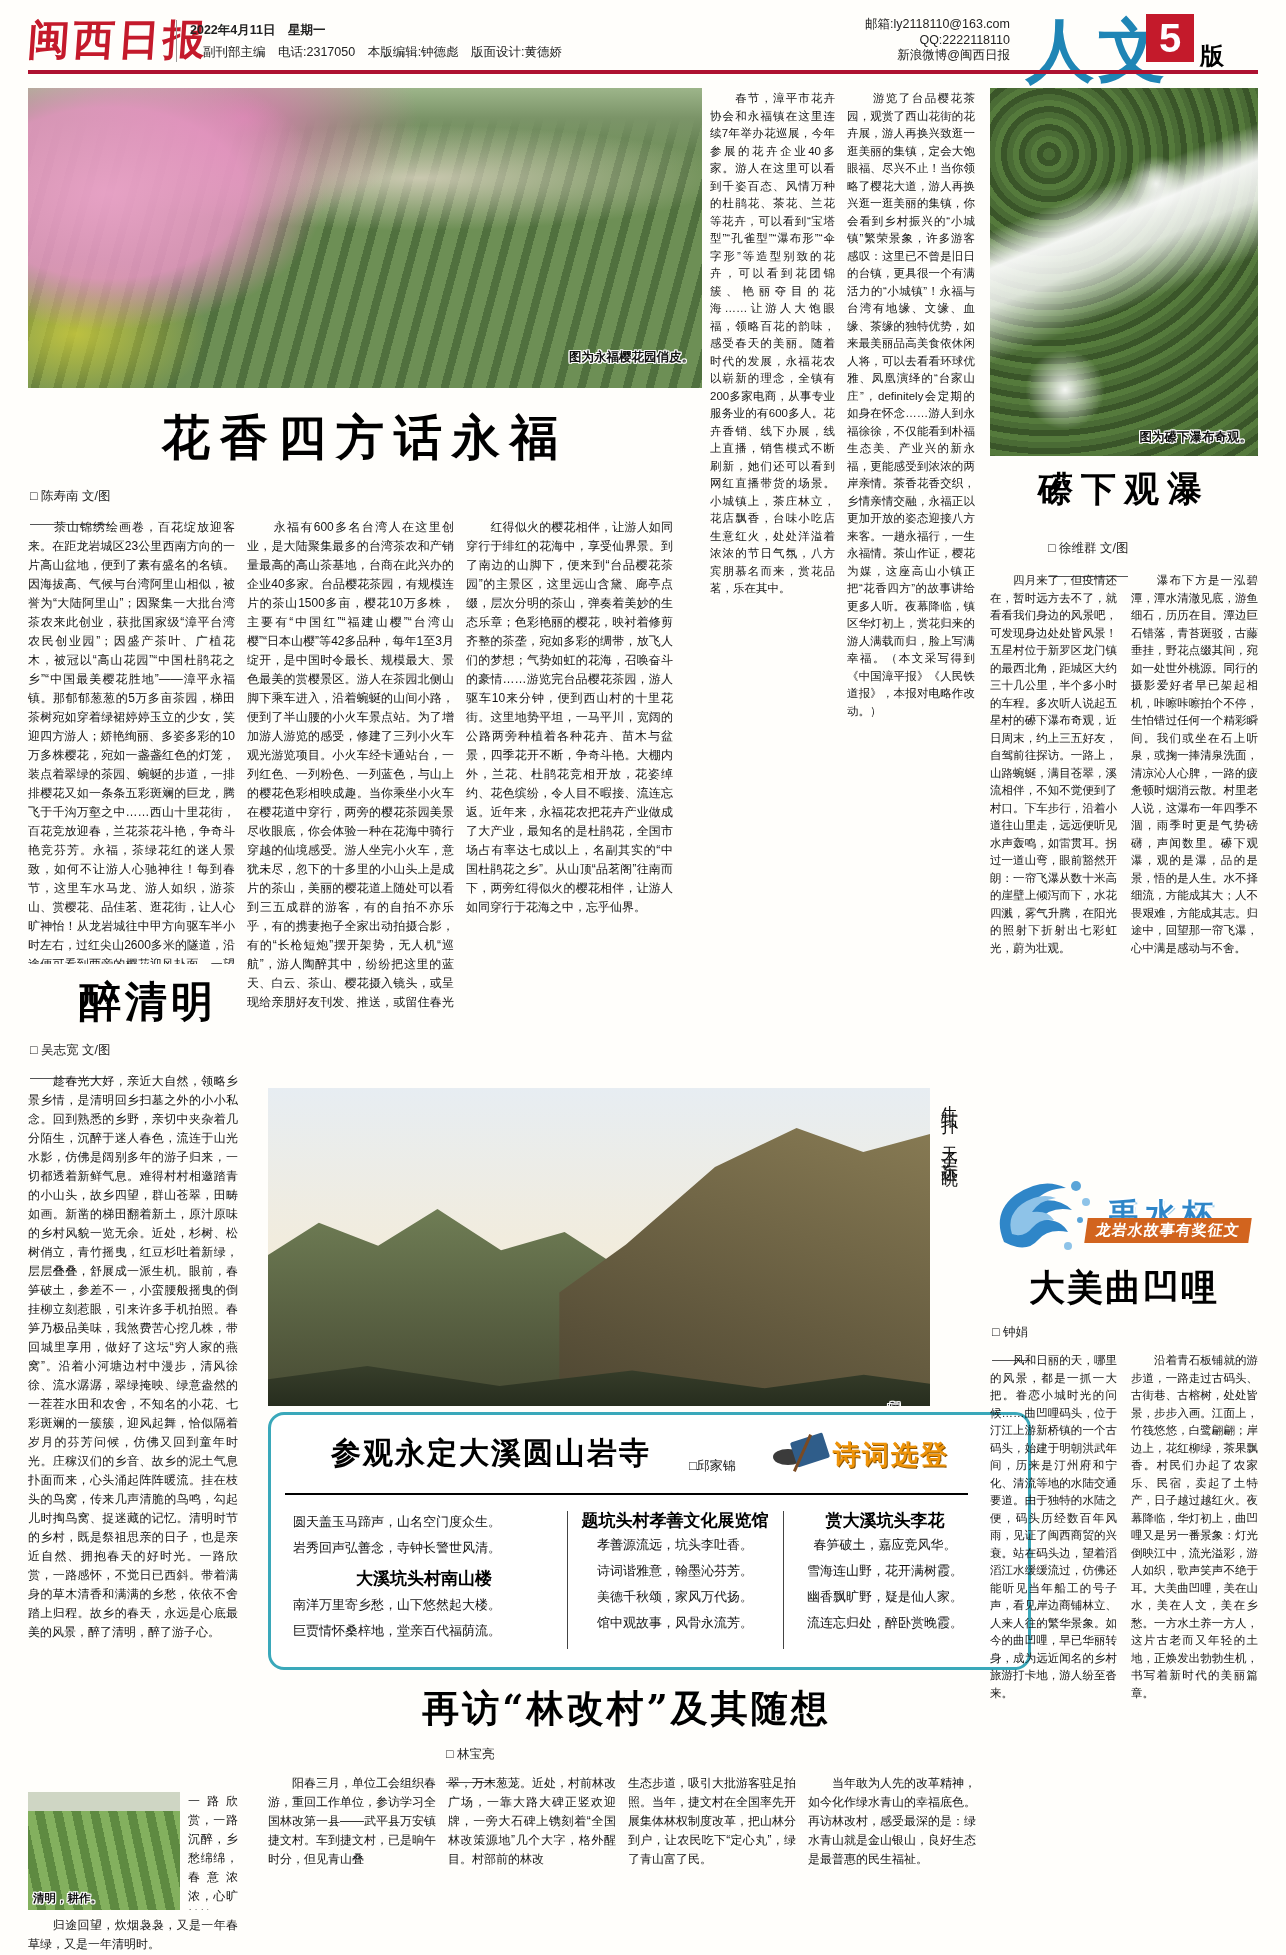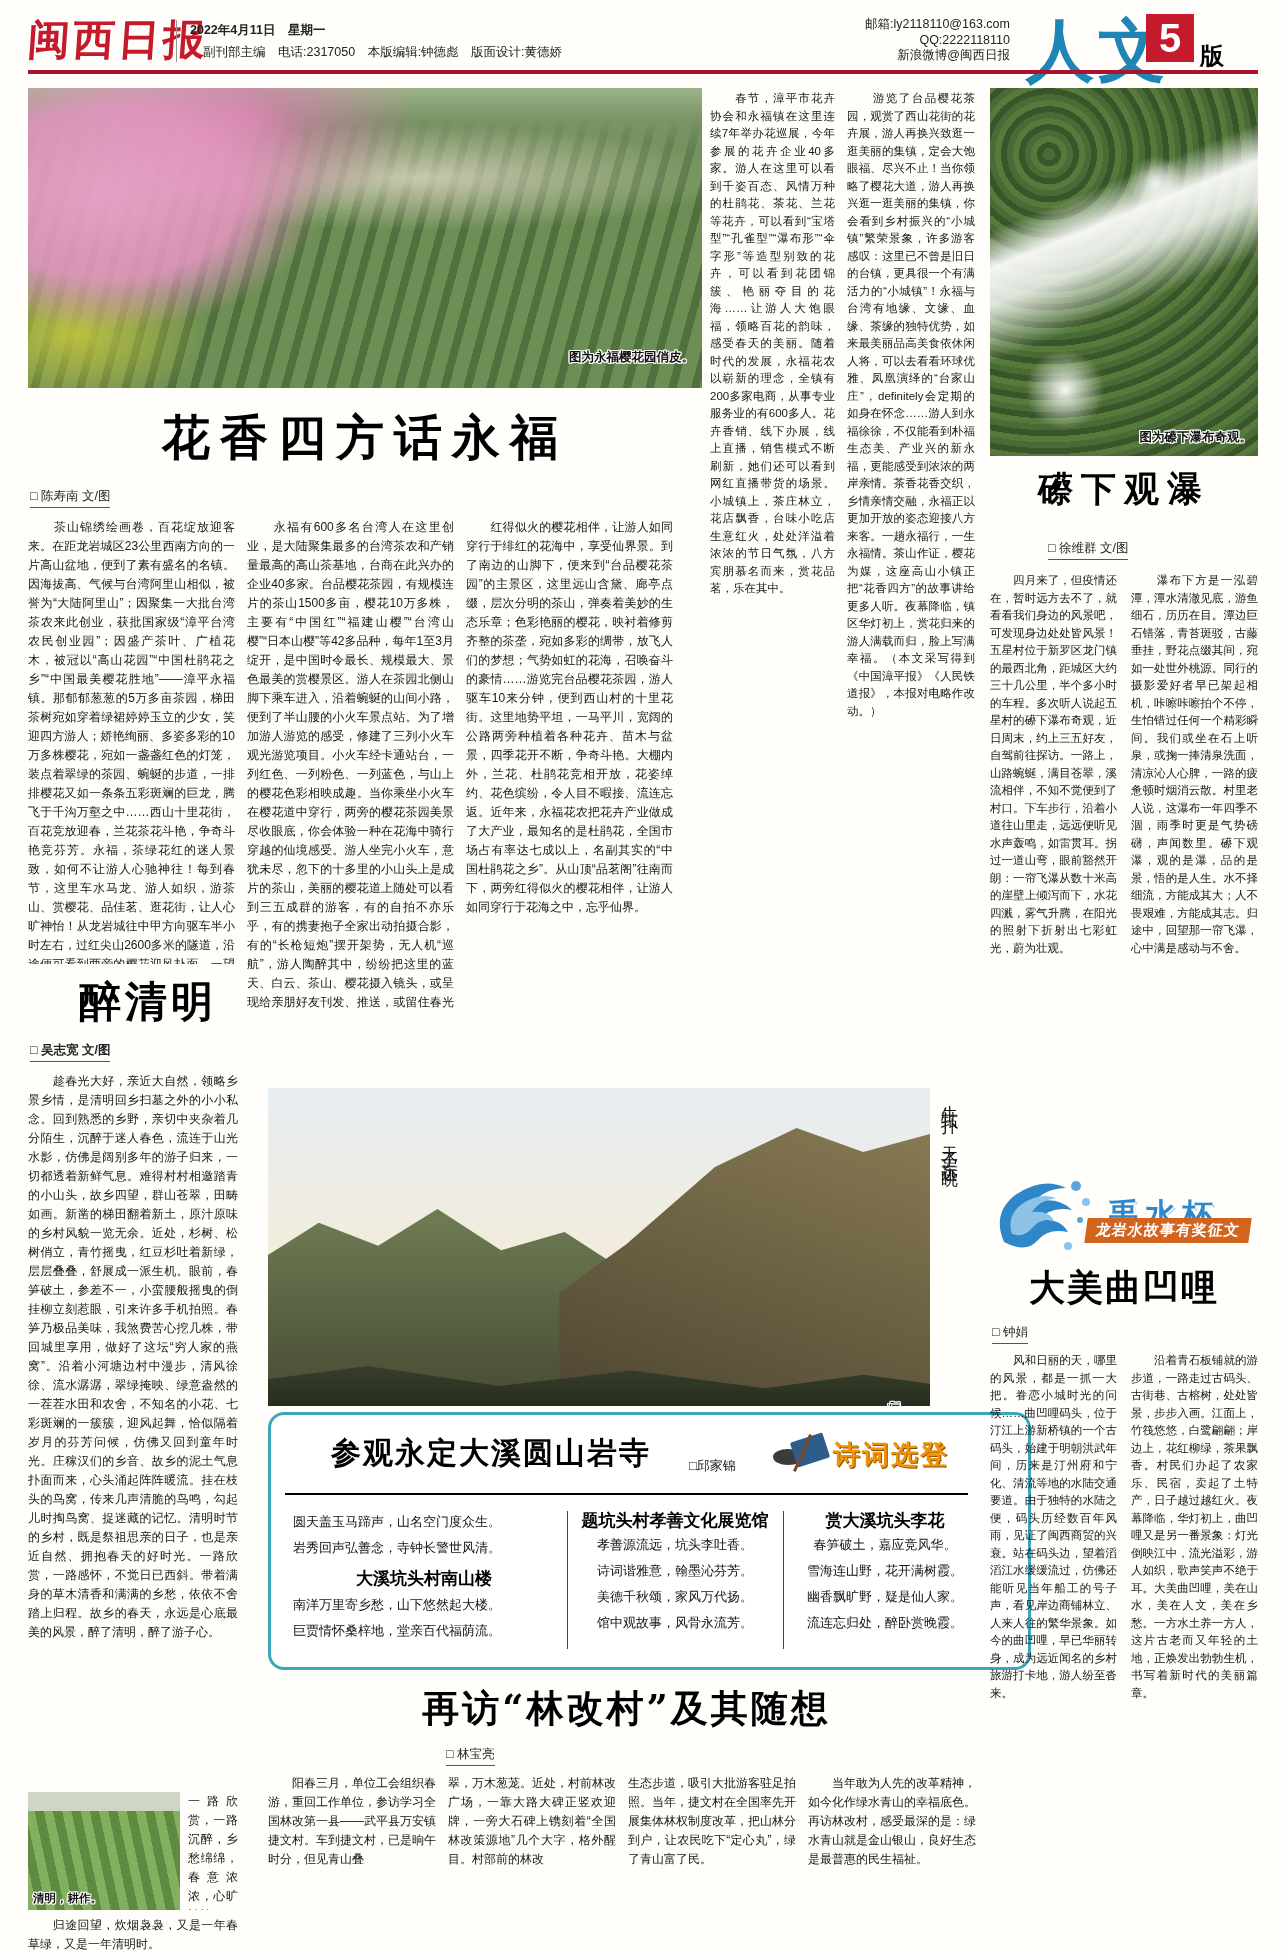--- a/index.html
+++ b/index.html
@@ -1,21 +1,21 @@
 <!DOCTYPE html>
 <html><head>
 <meta charset="utf-8">
 <style>
   html,body{margin:0;padding:0;background:#e9e9e9;}
   #page{position:relative;width:1286px;height:1955px;margin:0 auto;background:#fffefb;
         font-family:"Liberation Sans","DejaVu Sans",sans-serif;color:#111;overflow:hidden;}
   .abs{position:absolute;}
   .bt{font-size:12px;line-height:19px;text-align:justify;overflow:hidden;color:#151515;}
   .bt-s{font-size:11.5px;line-height:17.5px;}
-  .byline{font-size:12.5px;color:#222;border-bottom:1px solid #555;padding-bottom:2px;display:inline-block;}
+  .byline{font-size:12.5px;color:#222;border-bottom:1px solid #555;padding-bottom:19px;display:inline-block;}
   .headline{font-weight:900;color:#000;font-family:"DejaVu Serif","Liberation Serif",serif;white-space:nowrap;}
   .caption{position:absolute;font-size:12.5px;font-weight:bold;color:#111;
            text-shadow:-1px 0 #fff,1px 0 #fff,0 -1px #fff,0 1px #fff,1px 1px #fff,-1px -1px #fff,1px -1px #fff,-1px 1px #fff;}
   .vtext{writing-mode:vertical-rl;}
   
   #masthead{left:28px;top:12px;font-size:42px;font-weight:900;color:#c41a2b;
             font-family:"DejaVu Serif","Liberation Serif",serif;letter-spacing:3px;transform:skewX(-4deg);}
   #hdr-divider{left:176px;top:20px;width:1px;height:42px;background:#999;}
   .hdr-small{font-size:12.5px;color:#222;}
   #section-title{left:1026px;top:6px;font-size:68px;font-weight:900;color:#1f85b5;letter-spacing:4px;}
@@ -97,21 +97,21 @@
   <div class="abs bt bt-s" style="left:847px;top:90px;width:128px;height:920px;">　　游览了台品樱花茶园，观赏了西山花街的花卉展，游人再换兴致逛一逛美丽的集镇，定会大饱眼福、尽兴不止！当你领略了樱花大道，游人再换兴逛一逛美丽的集镇，你会看到乡村振兴的“小城镇”繁荣景象，许多游客感叹：这里已不曾是旧日的台镇，更具很一个有满活力的“小城镇”！永福与台湾有地缘、文缘、血缘、茶缘的独特优势，如来最美丽品高美食依休闲人将，可以去看看环球优雅、凤凰演绎的“台家山庄”，definitely会定期的如身在怀念……游人到永福徐徐，不仅能看到朴福生态美、产业兴的新永福，更能感受到浓浓的两岸亲情。茶香花香交织，乡情亲情交融，永福正以更加开放的姿态迎接八方来客。一趟永福行，一生永福情。茶山作证，樱花为媒，这座高山小镇正把“花香四方”的故事讲给更多人听。夜幕降临，镇区华灯初上，赏花归来的游人满载而归，脸上写满幸福。（本文采写得到《中国漳平报》《人民铁道报》，本报对电略作改动。）</div>
 
   <div class="abs headline" style="left:28px;top:406px;width:674px;text-align:center;font-size:48px;letter-spacing:10px;">花香四方话永福</div>
   <div class="abs" style="left:30px;top:486px;"><span class="byline">□ 陈寿南 文/图</span></div>
 
   <div class="abs bt" style="left:28px;top:518px;width:207px;height:446px;">　　茶山锦绣绘画卷，百花绽放迎客来。在距龙岩城区23公里西南方向的一片高山盆地，便到了素有盛名的名镇。因海拔高、气候与台湾阿里山相似，被誉为“大陆阿里山”；因聚集一大批台湾茶农来此创业，获批国家级“漳平台湾农民创业园”；因盛产茶叶、广植花木，被冠以“高山花园”“中国杜鹃花之乡”“中国最美樱花胜地”——漳平永福镇。那郁郁葱葱的5万多亩茶园，梯田茶树宛如穿着绿裙婷婷玉立的少女，笑迎四方游人；娇艳绚丽、多姿多彩的10万多株樱花，宛如一盏盏红色的灯笼，装点着翠绿的茶园、蜿蜒的步道，一排排樱花又如一条条五彩斑斓的巨龙，腾飞于千沟万壑之中……西山十里花街，百花竞放迎春，兰花茶花斗艳，争奇斗艳竞芬芳。永福，茶绿花红的迷人景致，如何不让游人心驰神往！每到春节，这里车水马龙、游人如织，游茶山、赏樱花、品佳茗、逛花街，让人心旷神怡！从龙岩城往中甲方向驱车半小时左右，过红尖山2600多米的隧道，沿途便可看到两旁的樱花迎风扑面，一望无际的茶山扑入眼帘，过了龙车村不远便到后孟村的台品樱花茶园。这就是“漳平台湾农民创业园”的核心区——永福游茶山、赏樱花的主要景区“台品樱花茶园”。</div>
   <div class="abs bt" style="left:247px;top:518px;width:207px;height:492px;">　　永福有600多名台湾人在这里创业，是大陆聚集最多的台湾茶农和产销量最高的高山茶基地，台商在此兴办的企业40多家。台品樱花茶园，有规模连片的茶山1500多亩，樱花10万多株，主要有“中国红”“福建山樱”“台湾山樱”“日本山樱”等42多品种，每年1至3月绽开，是中国时令最长、规模最大、景色最美的赏樱景区。游人在茶园北侧山脚下乘车进入，沿着蜿蜒的山间小路，便到了半山腰的小火车景点站。为了增加游人游览的感受，修建了三列小火车观光游览项目。小火车经卡通站台，一列红色、一列粉色、一列蓝色，与山上的樱花色彩相映成趣。当你乘坐小火车在樱花道中穿行，两旁的樱花茶园美景尽收眼底，你会体验一种在花海中骑行穿越的仙境感受。游人坐完小火车，意犹未尽，忽下的十多里的小山头上是成片的茶山，美丽的樱花道上随处可以看到三五成群的游客，有的自拍不亦乐乎，有的携妻抱子全家出动拍摄合影，有的“长枪短炮”摆开架势，无人机“巡航”，游人陶醉其中，纷纷把这里的蓝天、白云、茶山、樱花摄入镜头，或呈现给亲朋好友刊发、推送，或留住春光不虚此行……</div>
   <div class="abs bt" style="left:466px;top:518px;width:207px;height:492px;">　　红得似火的樱花相伴，让游人如同穿行于绯红的花海中，享受仙界景。到了南边的山脚下，便来到“台品樱花茶园”的主景区，这里远山含黛、廊亭点缀，层次分明的茶山，弹奏着美妙的生态乐章；色彩艳丽的樱花，映衬着修剪齐整的茶垄，宛如多彩的绸带，放飞人们的梦想；气势如虹的花海，召唤奋斗的豪情……游览完台品樱花茶园，游人驱车10来分钟，便到西山村的十里花街。这里地势平坦，一马平川，宽阔的公路两旁种植着各种花卉、苗木与盆景，四季花开不断，争奇斗艳。大棚内外，兰花、杜鹃花竞相开放，花姿绰约、花色缤纷，令人目不暇接、流连忘返。近年来，永福花农把花卉产业做成了大产业，最知名的是杜鹃花，全国市场占有率达七成以上，名副其实的“中国杜鹃花之乡”。从山顶“品茗阁”往南而下，两旁红得似火的樱花相伴，让游人如同穿行于花海之中，忘乎仙界。</div>
 
   <div class="abs headline" style="left:28px;top:974px;width:240px;text-align:center;font-size:42px;letter-spacing:4px;">醉清明</div>
-  <div class="abs" style="left:30px;top:1040px;font-weight:bold;"><span class="byline">□ 吴志宽 文/图</span></div>
+  <div class="abs" style="left:30px;top:1040px;"><span class="byline">□ 吴志宽 文/图</span></div>
   <div class="abs bt" style="left:28px;top:1072px;width:210px;height:714px;">　　趁春光大好，亲近大自然，领略乡景乡情，是清明回乡扫墓之外的小小私念。回到熟悉的乡野，亲切中夹杂着几分陌生，沉醉于迷人春色，流连于山光水影，仿佛是阔别多年的游子归来，一切都透着新鲜气息。难得村村相邀踏青的小山头，故乡四望，群山苍翠，田畴如画。新凿的梯田翻着新土，原汁原味的乡村风貌一览无余。近处，杉树、松树俏立，青竹摇曳，红豆杉吐着新绿，层层叠叠，舒展成一派生机。眼前，春笋破土，参差不一，小蛮腰般摇曳的倒挂柳立刻惹眼，引来许多手机拍照。春笋乃极品美味，我煞费苦心挖几株，带回城里享用，做好了这坛“穷人家的燕窝”。沿着小河塘边村中漫步，清风徐徐、流水潺潺，翠绿掩映、绿意盎然的一茬茬水田和农舍，不知名的小花、七彩斑斓的一簇簇，迎风起舞，恰似隔着岁月的芬芳问候，仿佛又回到童年时光。庄稼汉们的乡音、故乡的泥土气息扑面而来，心头涌起阵阵暖流。挂在枝头的鸟窝，传来几声清脆的鸟鸣，勾起儿时掏鸟窝、捉迷藏的记忆。清明时节的乡村，既是祭祖思亲的日子，也是亲近自然、拥抱春天的好时光。一路欣赏，一路感怀，不觉日已西斜。带着满身的草木清香和满满的乡愁，依依不舍踏上归程。故乡的春天，永远是心底最美的风景，醉了清明，醉了游子心。</div>
   <div class="abs" id="photo-field">
     <div class="caption" style="left:5px;bottom:4px;font-size:11.5px;">清明，耕作。</div>
   </div>
   <div class="abs bt" style="left:188px;top:1792px;width:50px;height:118px;">一路欣赏，一路沉醉，乡愁绵绵，春意浓浓，心旷神怡。</div>
   <div class="abs bt" style="left:28px;top:1916px;width:210px;height:36px;">　　归途回望，炊烟袅袅，又是一年春草绿，又是一年清明时。</div>
 
   <div class="abs" id="photo-mountain">
     <div class="ridge" id="ridge-left"></div>
     <div class="ridge" id="ridge-right"></div>

